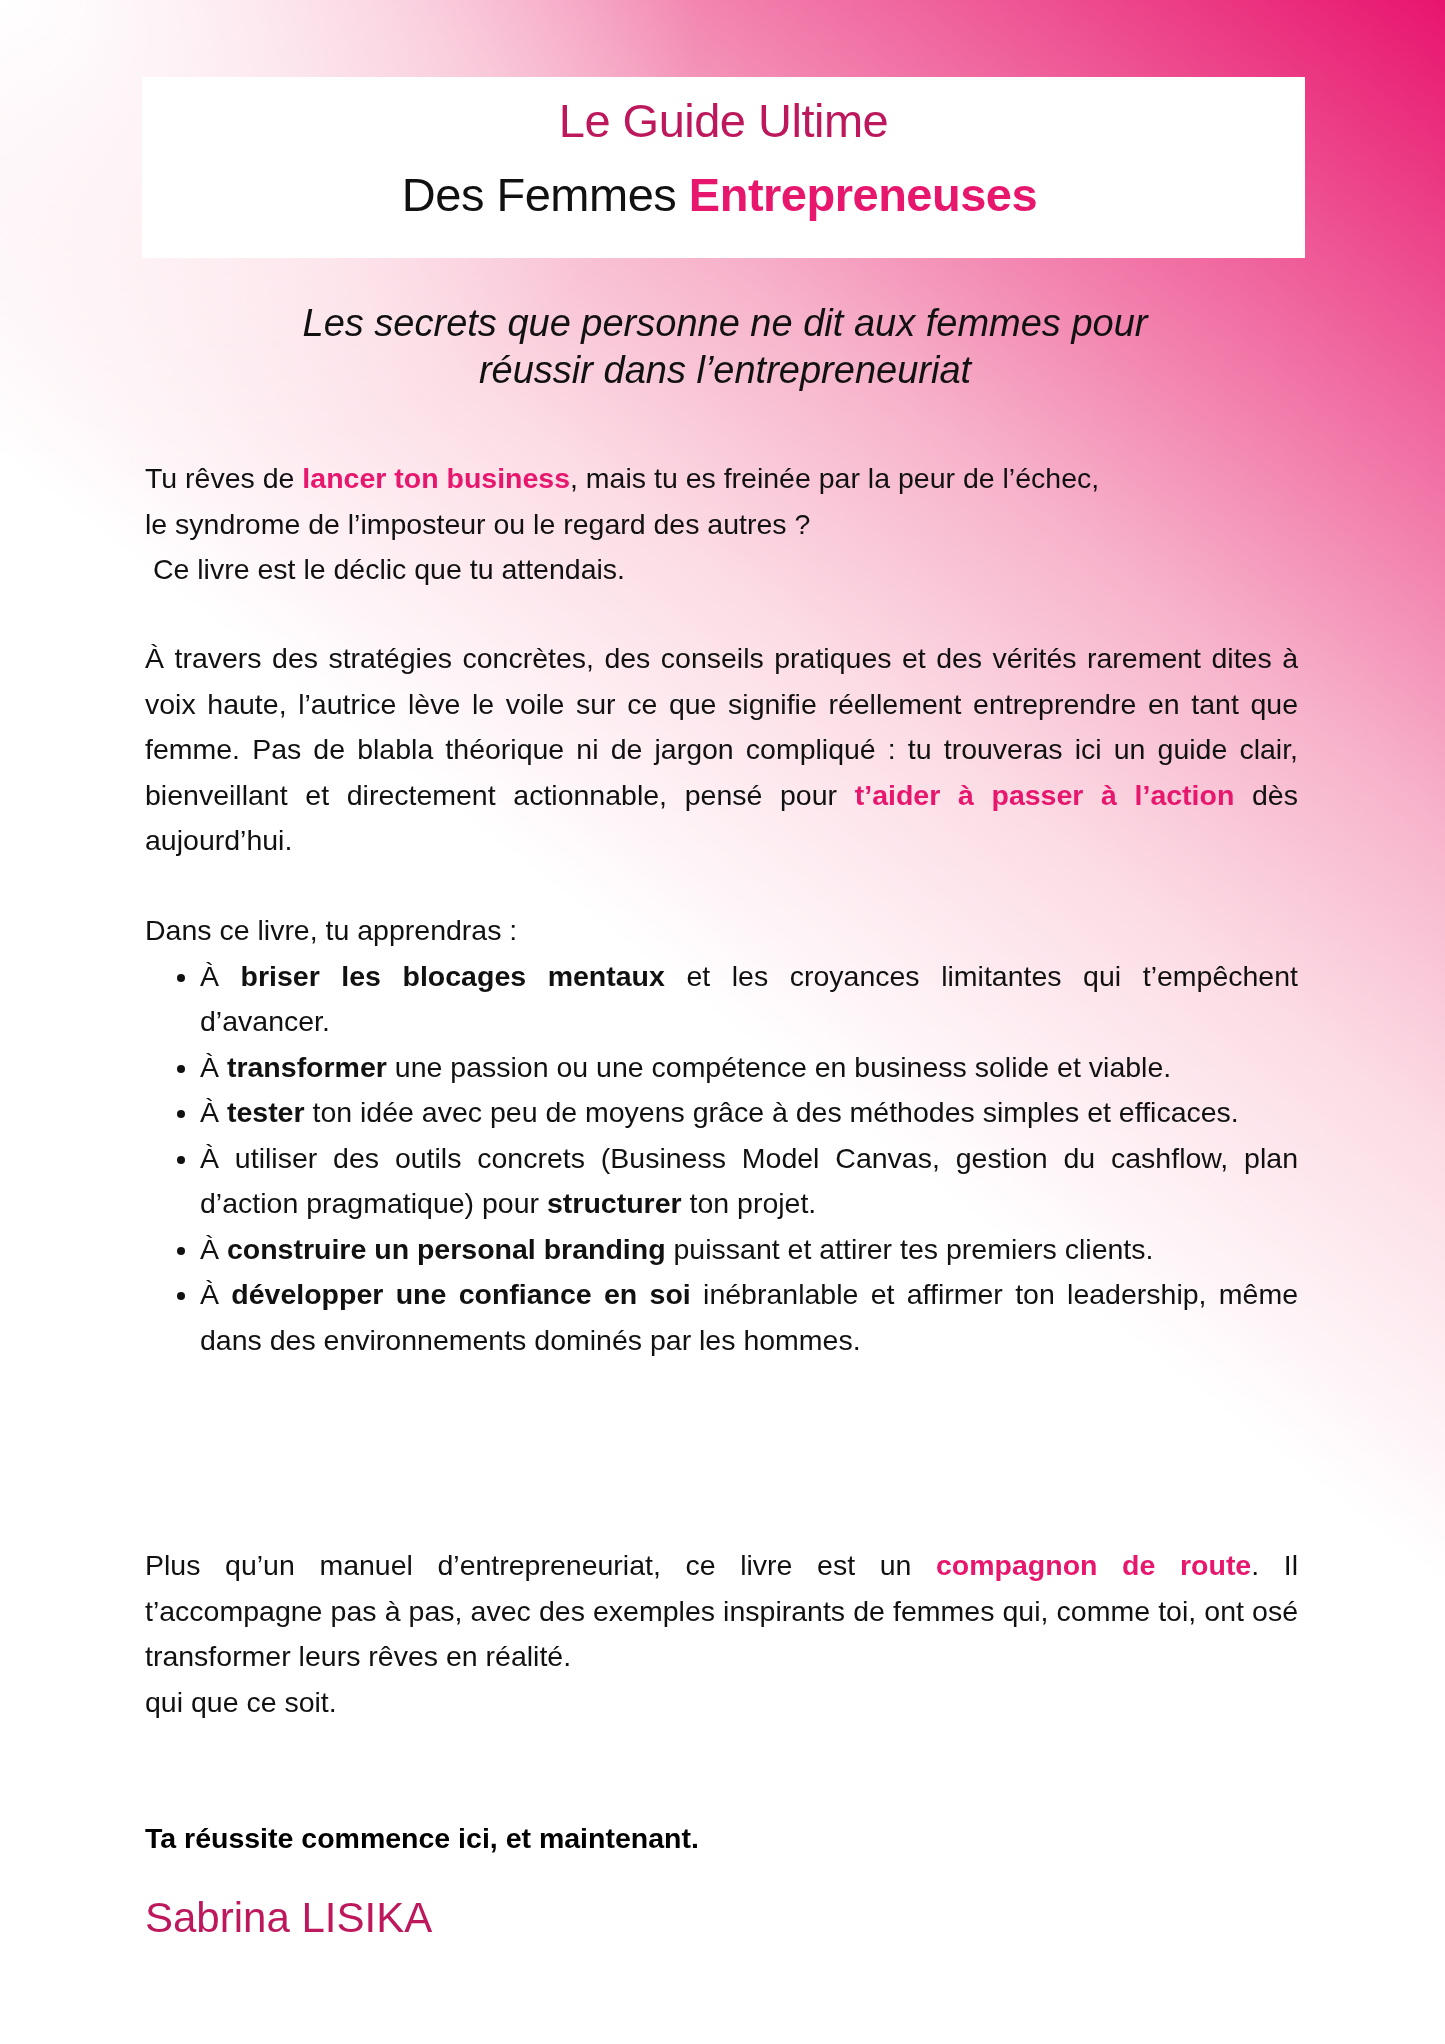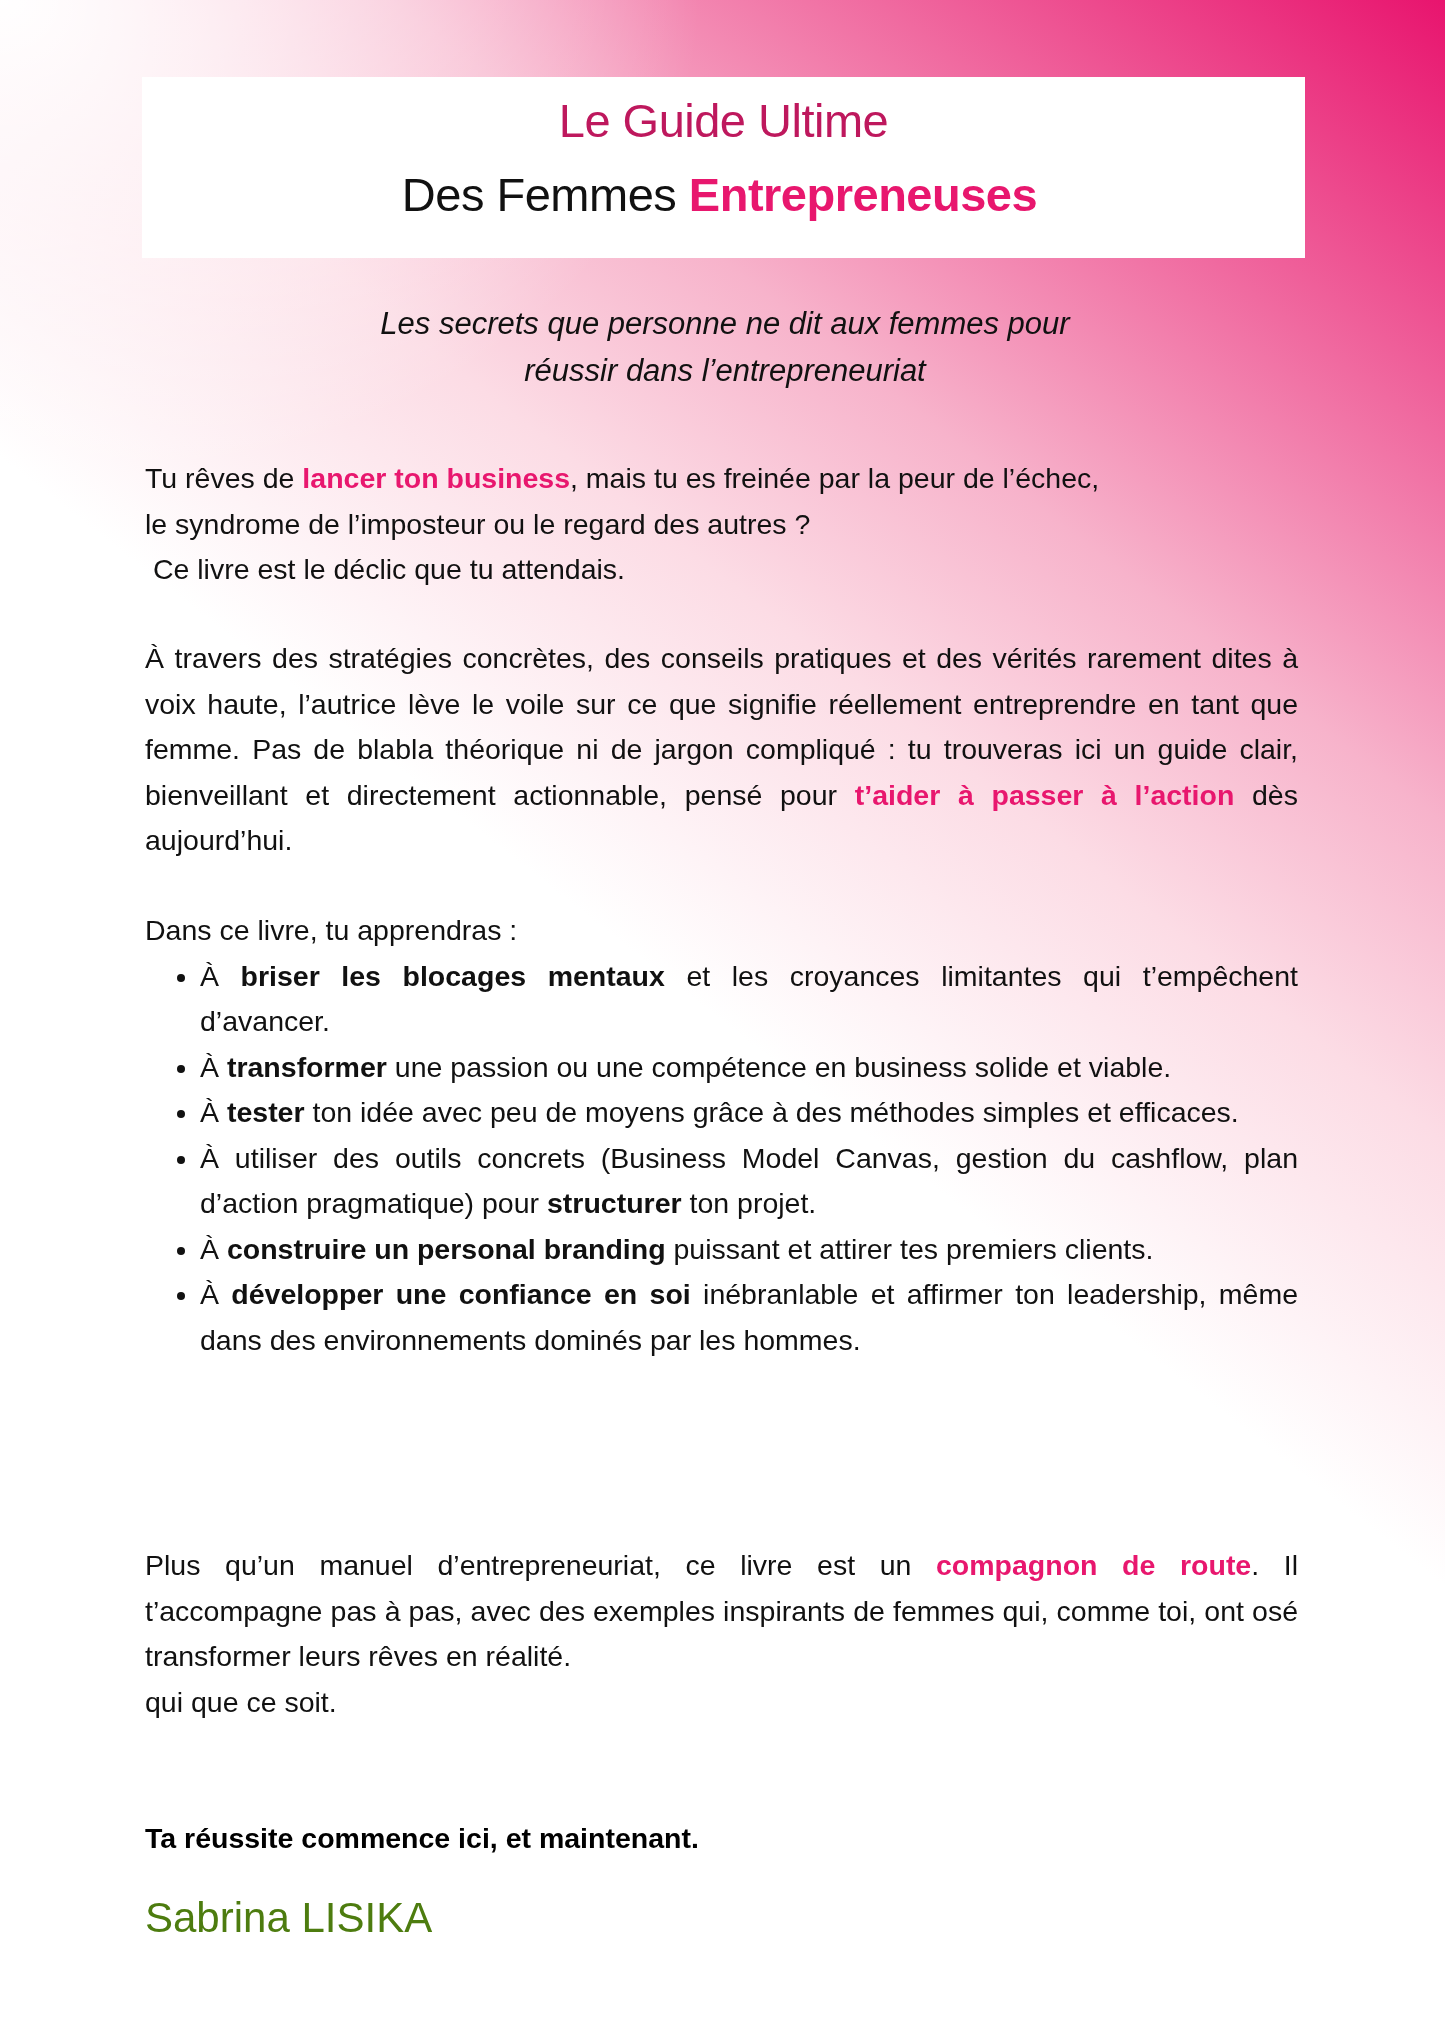--- a/index.html
+++ b/index.html
@@ -29,39 +29,39 @@
     font-size:47px; line-height:60px; color:#be185d; letter-spacing:-0.5px;
   }
   .title-line2 {
     position:absolute; left:0; right:8px; top:88px;
     font-size:47px; line-height:60px; color:#111; letter-spacing:-0.5px;
   }
   .accent { color:#E8176E; }
   .bold { font-weight:bold; }
   .subtitle {
     position:absolute; left:200px; width:1050px; top:300px;
-    text-align:center; font-style:italic; font-size:31px; line-height:47px; color:#111;
+    text-align:center; font-style:italic; font-size:38px; line-height:47px; color:#111;
   }
   .body {
     position:absolute; left:145px; width:1153px;
     font-size:28.5px; line-height:45.5px; color:#111;
   }
   .justify { text-align:justify; text-align-last:left; }
   .p1 { top:456px; }
   .p2 { top:636px; }
   .p3 { top:908px; }
   .list { margin:0; padding:0; list-style:none; }
   .list li { position:relative; padding-left:55px; text-align:justify; text-align-last:left; }
   .list li .dot {
     position:absolute; left:32px; top:20px; width:8px; height:8px; border-radius:50%; background:#111;
   }
   .p4 { top:1543px; }
   .p5 { top:1816px; font-weight:bold; color:#000000; }
   .signature {
-    position:absolute; left:145px; top:1890px; font-size:42px; line-height:56px; color:#4d7c0f;
+    position:absolute; left:145px; top:1890px; font-size:42px; line-height:56px; color:#be185d;
   }
 </style>
 </head>
 <body>
 
 <div class="bg"></div>
 <div class="bg2"></div>
 
 <div class="title-box">
   <div class="title-line1">Le Guide Ultime</div>

